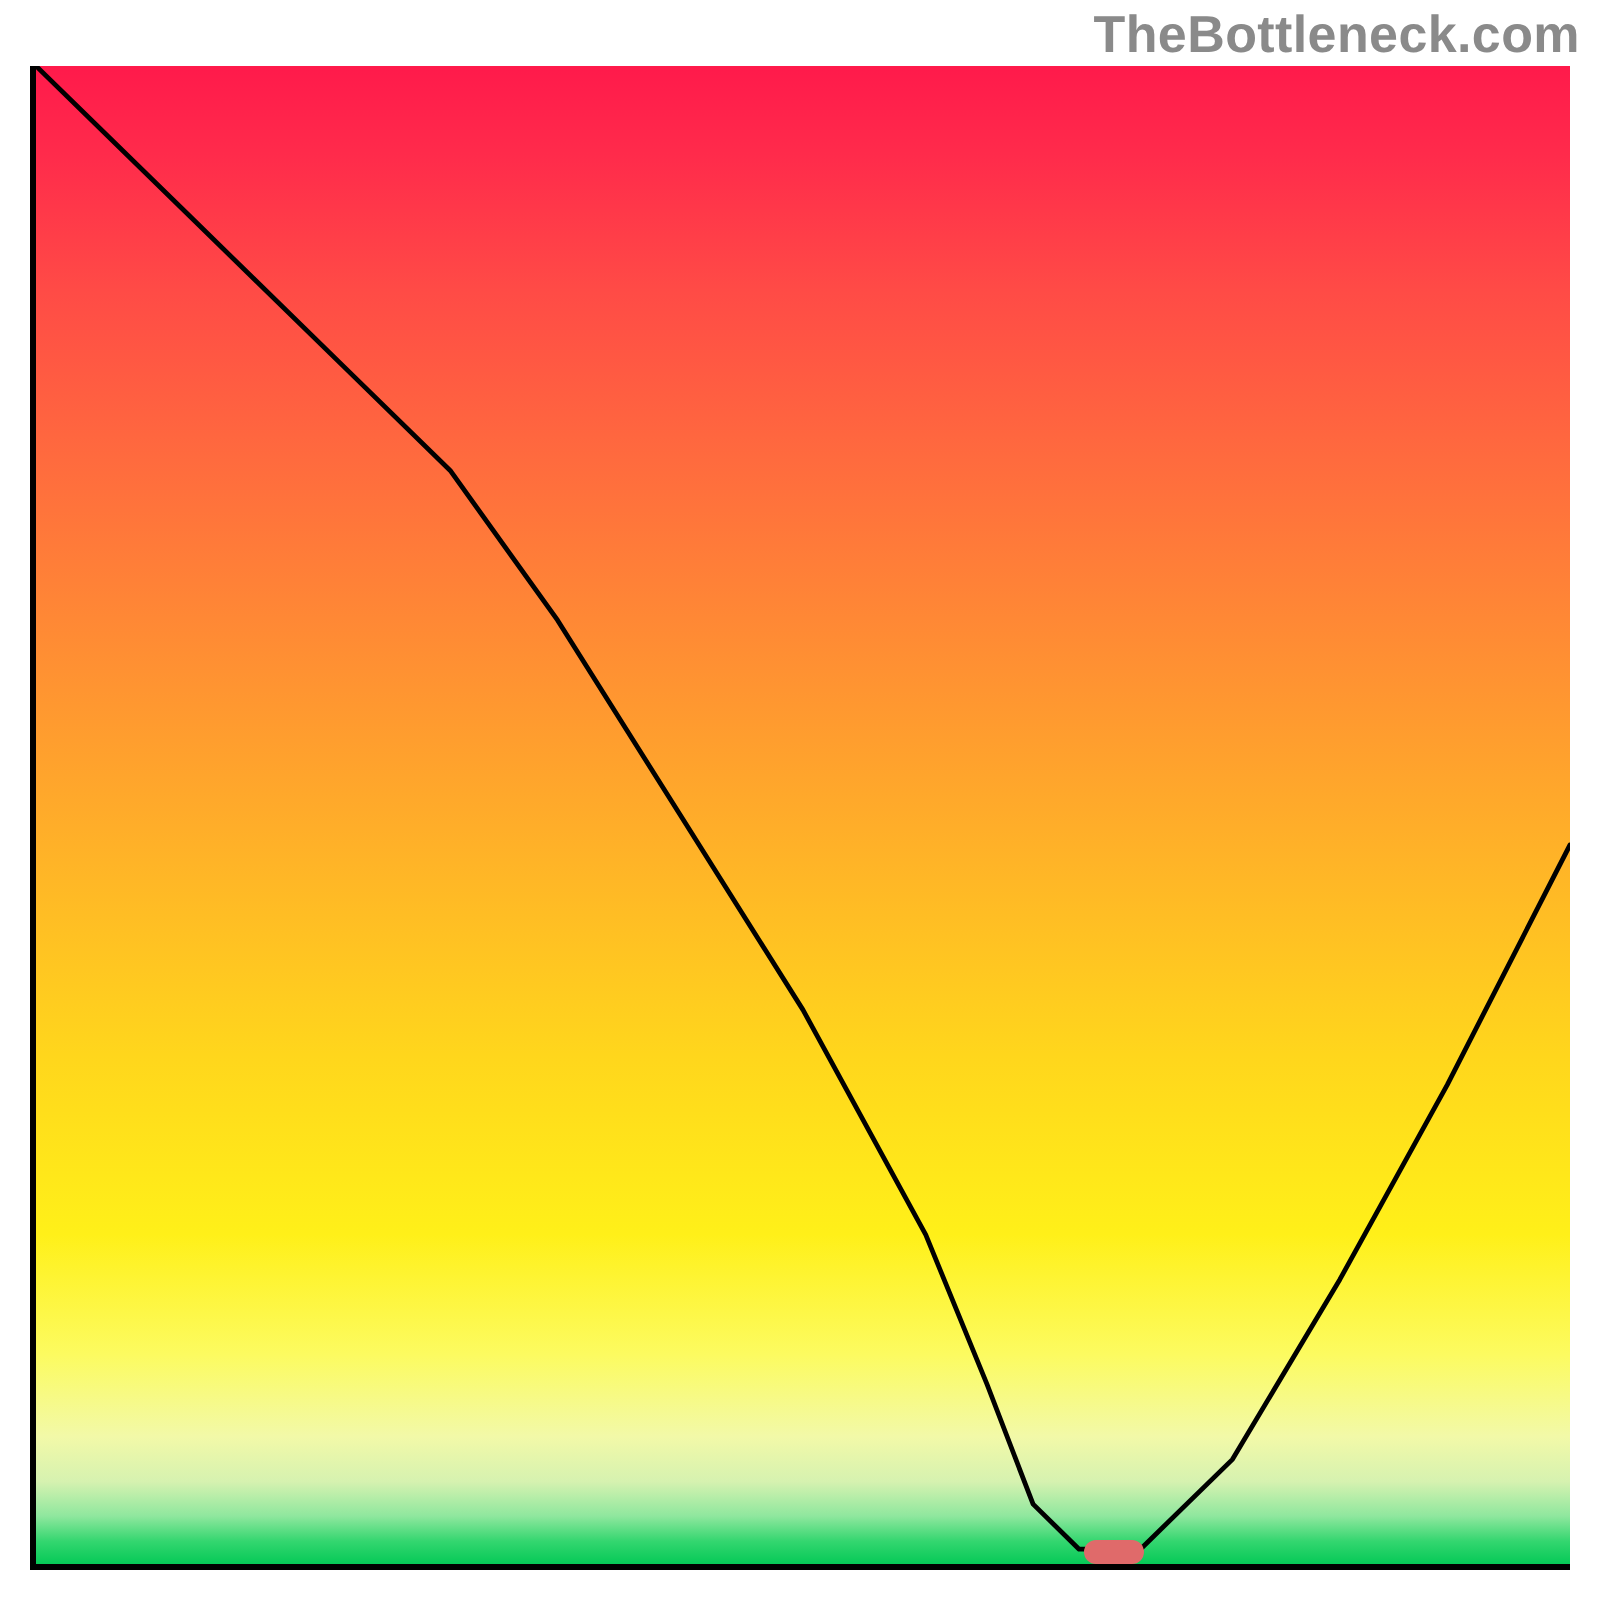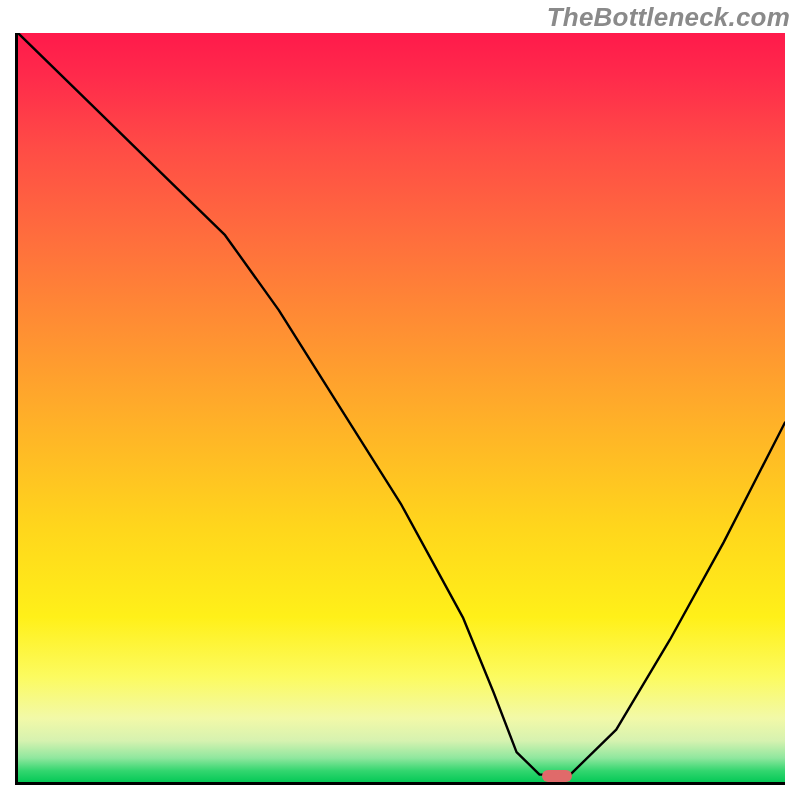--- a/index.html
+++ b/index.html
@@ -7,21 +7,20 @@
     padding: 0;
     width: 800px;
     height: 800px;
     background: #ffffff;
     font-family: Arial, Helvetica, sans-serif;
   }
   .frame {
     position: relative;
     width: 800px;
     height: 800px;
-    font-style: italic;
   }
   .watermark {
     position: absolute;
     top: 2px;
     right: 10px;
     font-size: 26px;
     font-weight: 600;
     color: #8a8a8a;
     letter-spacing: 0.2px;
   }

